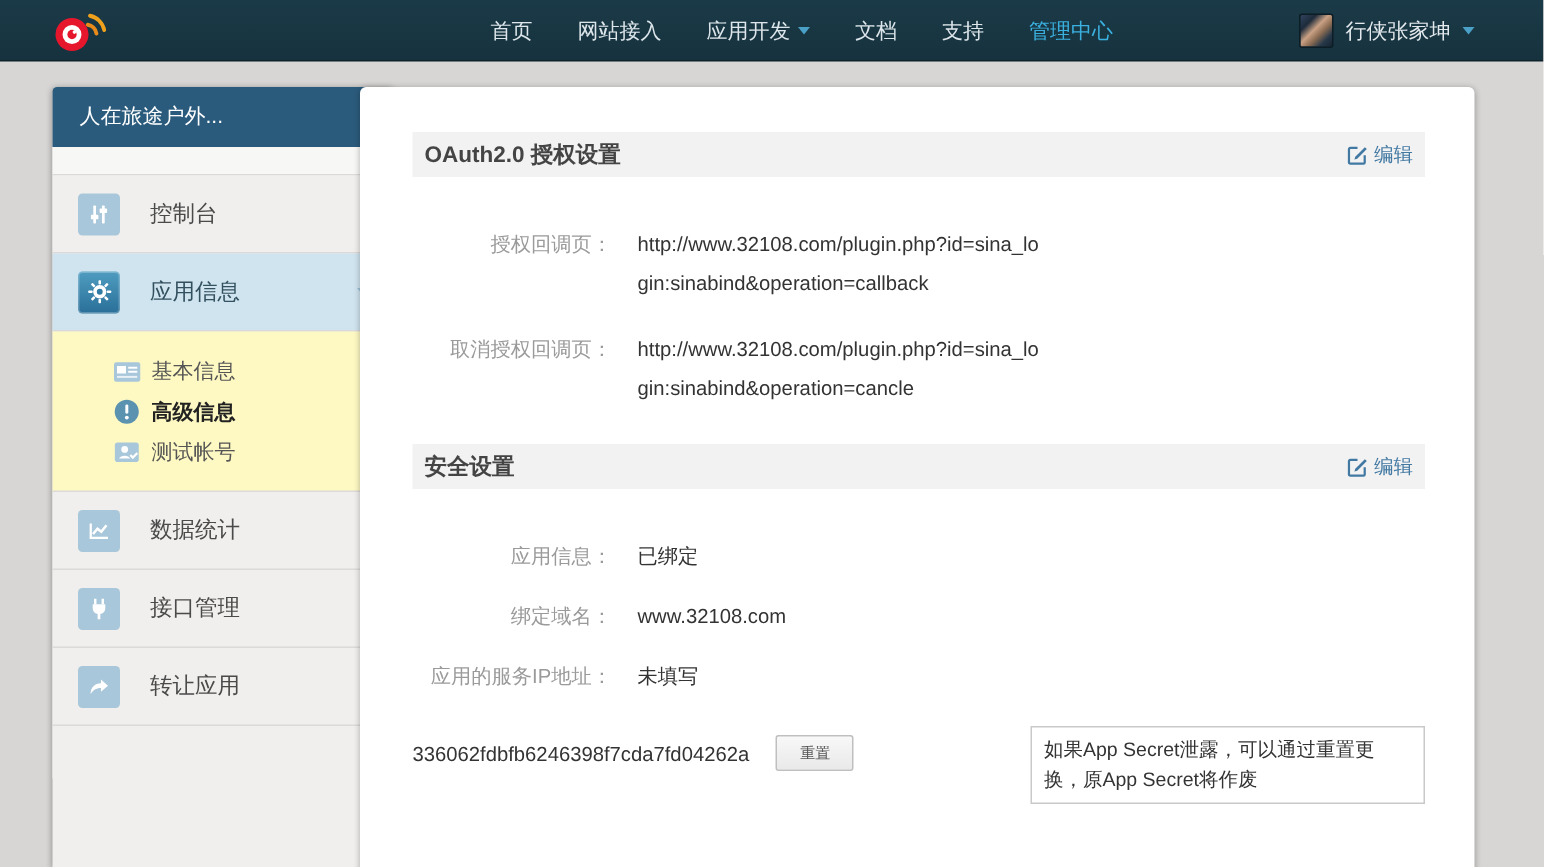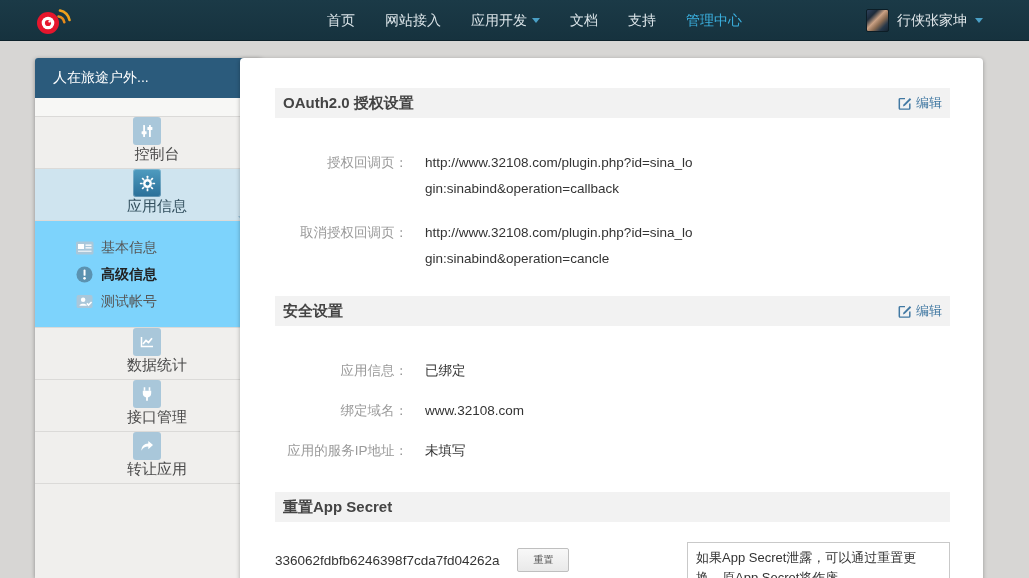--- a/index.html
+++ b/index.html
@@ -28,30 +28,30 @@
     background:linear-gradient(135deg,#30435f 0%,#1d2b3a 25%,#caa184 45%,#8a6b52 62%,#27384a 80%,#152430 100%); }
   .username { color:#e3e9ec; font-size:14px; }
 
   
   .sidebar { position:absolute; left:35px; top:58px; width:227px; height:520px;
     box-shadow:0 1px 4px rgba(0,0,0,.35); background:var(--sidebar-item-bg,#f0efed); border-radius:3px 3px 0 0; }
   .sb-header { height:40px; background:var(--sidebar-header-bg,#2b5b7c); border-radius:3px 3px 0 0;
     color:#fff; font-size:14px; display:flex; align-items:center; padding-left:18px; }
   .sb-strip { height:19px; background:#f7f7f5; border-bottom:1px solid #dbdad8; }
   .sb-item { height:52px; background:var(--sidebar-item-bg,#f0efed); border-bottom:1px solid #dbdad8;
-    display:flex; align-items:center; padding-left:17px; cursor:pointer;flex-direction:column; }
+    display:flex; align-items:center; padding-left:17px; cursor:pointer; }
   .sb-item.active { background:var(--sidebar-active-bg,#cfe4ef); }
   .sb-icon { width:28px; height:28px; border-radius:3px; background:var(--icon-bg,#a9c7da);
     display:flex; align-items:center; justify-content:center; margin-right:20px; flex:0 0 28px; }
   .sb-item.active .sb-icon { background:linear-gradient(var(--icon-active-top,#4f9cc0),var(--icon-active-bottom,#2a6f98)); box-shadow:inset 0 0 0 1px rgba(255,255,255,.25); }
   .sb-label { font-size:15px; color:#4a4a4a; }
   .sb-item.active .sb-label { color:#33505f; }
   .chev-down { width:0; height:0; border-left:5px solid transparent; border-right:5px solid transparent; border-top:6px solid #9cc2d8; margin-left:auto; margin-right:14px; }
   .chev-right { width:0; height:0; border-top:5px solid transparent; border-bottom:5px solid transparent; border-left:6px solid #c5c5c3; margin-left:auto; margin-right:14px; }
-  .sb-sub { background:#7dd3fc; border-bottom:1px solid #dbdad8; padding:13px 0 12px 0; }
+  .sb-sub { background:#fef9c3; border-bottom:1px solid #dbdad8; padding:13px 0 12px 0; }
   .sb-subitem { height:27px; display:flex; align-items:center; padding-left:40px; cursor:pointer; }
   .sb-subicon { width:19px; display:flex; align-items:center; justify-content:center; margin-right:7px; }
   .sb-sublabel { font-size:14px; color:#555; }
   .sb-subitem.active .sb-sublabel { font-weight:bold; color:#222; }
   .sb-filler { height:35px; background:var(--sidebar-item-bg,#f0efed); }
 
   
   .panel { position:absolute; left:240px; top:58px; width:743px; height:540px;
     background:#fff; border-radius:4px 4px 0 0; box-shadow:0 1px 4px rgba(0,0,0,.3);
     padding:30px 33px 0 35px; }
@@ -272,22 +272,19 @@
   </div>
   <div class="field-row mt14">
     <span class="f-label">绑定域名：</span>
     <span class="f-value">www.32108.com</span>
   </div>
   <div class="field-row mt14">
     <span class="f-label">应用的服务IP地址：</span>
     <span class="f-value">未填写</span>
   </div>
 
-  <div class="sec-head mt28">
-    <span class="sec-title">重置App Secret</span>
-  </div>
   <div class="secret-row">
     <span class="secret-value">336062fdbfb6246398f7cda7fd04262a</span>
     <button class="reset-btn">重置</button>
     <div class="tip-box">如果App Secret泄露，可以通过重置更换，原App Secret将作废</div>
   </div>
 
 </div>
 
 </body></html>

